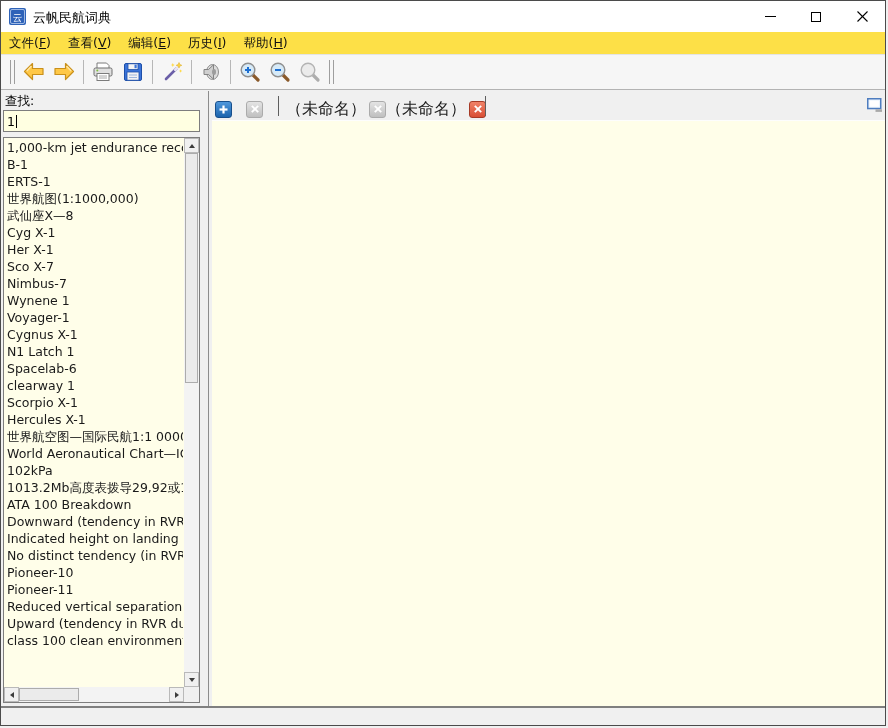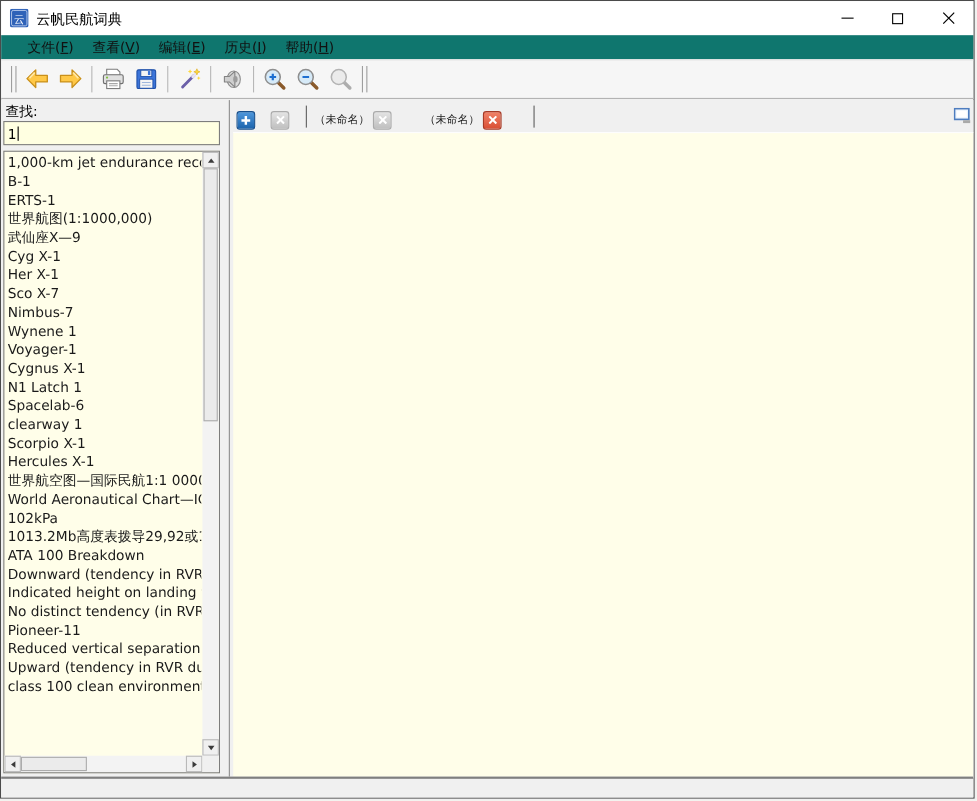--- a/index.html
+++ b/index.html
@@ -10,21 +10,21 @@
   
   .titlebar { position:absolute; left:0; top:0; width:100%; height:31px; background:#FFFFFF; }
   .app-icon { position:absolute; left:8px; top:7px; width:17px; height:17px; }
   .title-text { position:absolute; left:32px; top:8px; font-size:13px; color:#000; white-space:nowrap; }
   .caption { position:absolute; right:0; top:0; height:31px; display:flex; }
   .cap-btn { width:46px; height:31px; display:flex; align-items:center; justify-content:center; }
   .glyph-min { width:11px; height:1px; background:#000; }
   .glyph-max { width:10px; height:10px; border:1px solid #000; }
 
   
-  .menubar { position:absolute; left:0; top:31px; width:100%; height:22px; background:#0f766e; display:flex; align-items:center; padding-left:20px; }
+  .menubar { position:absolute; left:0; top:31px; width:100%; height:22px; background:#fde047; display:flex; align-items:center; padding-left:4px; }
   .menu-item { font-size:12.5px; color:#111; margin-right:9px; padding:2px 4px; white-space:nowrap; }
   .mkey { text-decoration:underline; }
 
   
   .toolbar { position:absolute; left:0; top:53px; width:100%; height:36px; background:#F6F6F6; border-top:1px solid #E4E4E4; border-bottom:1px solid #B3B3B3; display:flex; align-items:center; padding-left:5px; }
   .grip { width:5px; height:24px; border-left:1px solid #9E9E9E; border-right:1px solid #9E9E9E; margin:0 4px; }
   .tb-btn { width:28px; height:28px; display:flex; align-items:center; justify-content:center; margin:0 1px; }
   .tb-sep { width:1px; height:24px; background:#B7B7B7; margin:0 4px; }
 
   
@@ -58,21 +58,21 @@
 
   
   .right-panel { position:absolute; left:211px; top:0; right:0; height:100%; }
   .tabbar { position:absolute; left:0; top:0; right:0; height:29px; background:#F0F0F0; }
   .tab-add { position:absolute; left:3px; top:10px; width:17px; height:17px; border-radius:3px; background:linear-gradient(#4F97DB,#1C64AD); border:1px solid #174F8C; display:flex; align-items:center; justify-content:center; }
   .tab-close { width:17px; height:17px; border-radius:3px; display:flex; align-items:center; justify-content:center; }
   .tab-close.gray { background:linear-gradient(#E4E4E4,#BFBFBF); border:1px solid #ABABAB; }
   .tab-close.red  { background:linear-gradient(#F08268,#D94F35); border:1px solid #A63A26; }
   .tab-sep { position:absolute; top:5px; width:1px; height:20px; background:#5E5E5E; }
   .tab { position:absolute; top:6px; height:24px; display:flex; align-items:center; gap:3px; }
-  .tab-label { font-size:10px; color:#1A1A1A; white-space:nowrap; }
+  .tab-label { font-size:16px; color:#1A1A1A; white-space:nowrap; }
   .monitor-btn { position:absolute; right:2px; top:7px; width:16px; height:15px; }
 
   .content { position:absolute; left:0; top:29px; right:0; bottom:0; background:#FFFEE9; border-top:1px solid #FDFDFD; }
 </style>
 </head>
 <body>
 
 <div class="window">
 
   <div class="titlebar">
@@ -191,41 +191,42 @@
     <div class="left-panel">
       <div class="find-label">查找:</div>
       <div class="find-input"><span>1</span><span class="caret"></span></div>
 
       <div class="listbox">
         <div class="list-rows">
           <div class="list-row">1,000-km jet endurance record</div>
             <div class="list-row">B-1</div>
             <div class="list-row">ERTS-1</div>
             <div class="list-row">世界航图(1:1000,000)</div>
-            <div class="list-row">武仙座X—9</div>
+            <div class="list-row">武仙座X—8</div>
             <div class="list-row">Cyg X-1</div>
             <div class="list-row">Her X-1</div>
             <div class="list-row">Sco X-7</div>
             <div class="list-row">Nimbus-7</div>
             <div class="list-row">Wynene 1</div>
             <div class="list-row">Voyager-1</div>
             <div class="list-row">Cygnus X-1</div>
             <div class="list-row">N1 Latch 1</div>
             <div class="list-row">Spacelab-6</div>
             <div class="list-row">clearway 1</div>
             <div class="list-row">Scorpio X-1</div>
             <div class="list-row">Hercules X-1</div>
             <div class="list-row">世界航空图—国际民航1:1 000000</div>
             <div class="list-row">World Aeronautical Chart—ICAO</div>
             <div class="list-row">102kPa</div>
             <div class="list-row">1013.2Mb高度表拨导29,92或1013.2</div>
             <div class="list-row">ATA 100 Breakdown</div>
             <div class="list-row">Downward (tendency in RVR duri</div>
             <div class="list-row">Indicated height on landing with</div>
             <div class="list-row">No distinct tendency (in RVR duri</div>
+            <div class="list-row">Pioneer-10</div>
             <div class="list-row">Pioneer-11</div>
             <div class="list-row">Reduced vertical separation mini</div>
             <div class="list-row">Upward (tendency in RVR during</div>
             <div class="list-row">class 100 clean environment</div>
         </div>
 
         <div class="vscroll">
           <div class="sb-btn" style="top:0; left:0;">
               <span class="tri-up"></span>
             </div>

